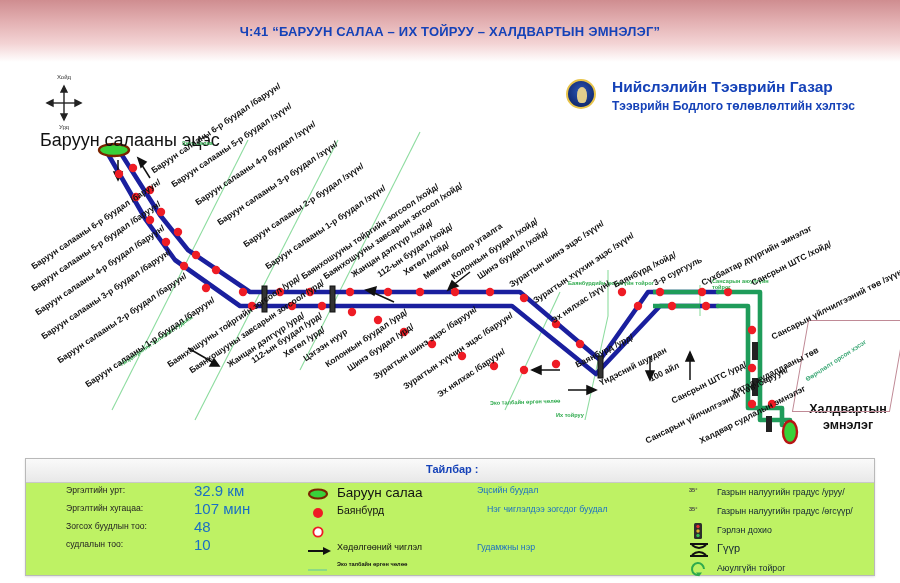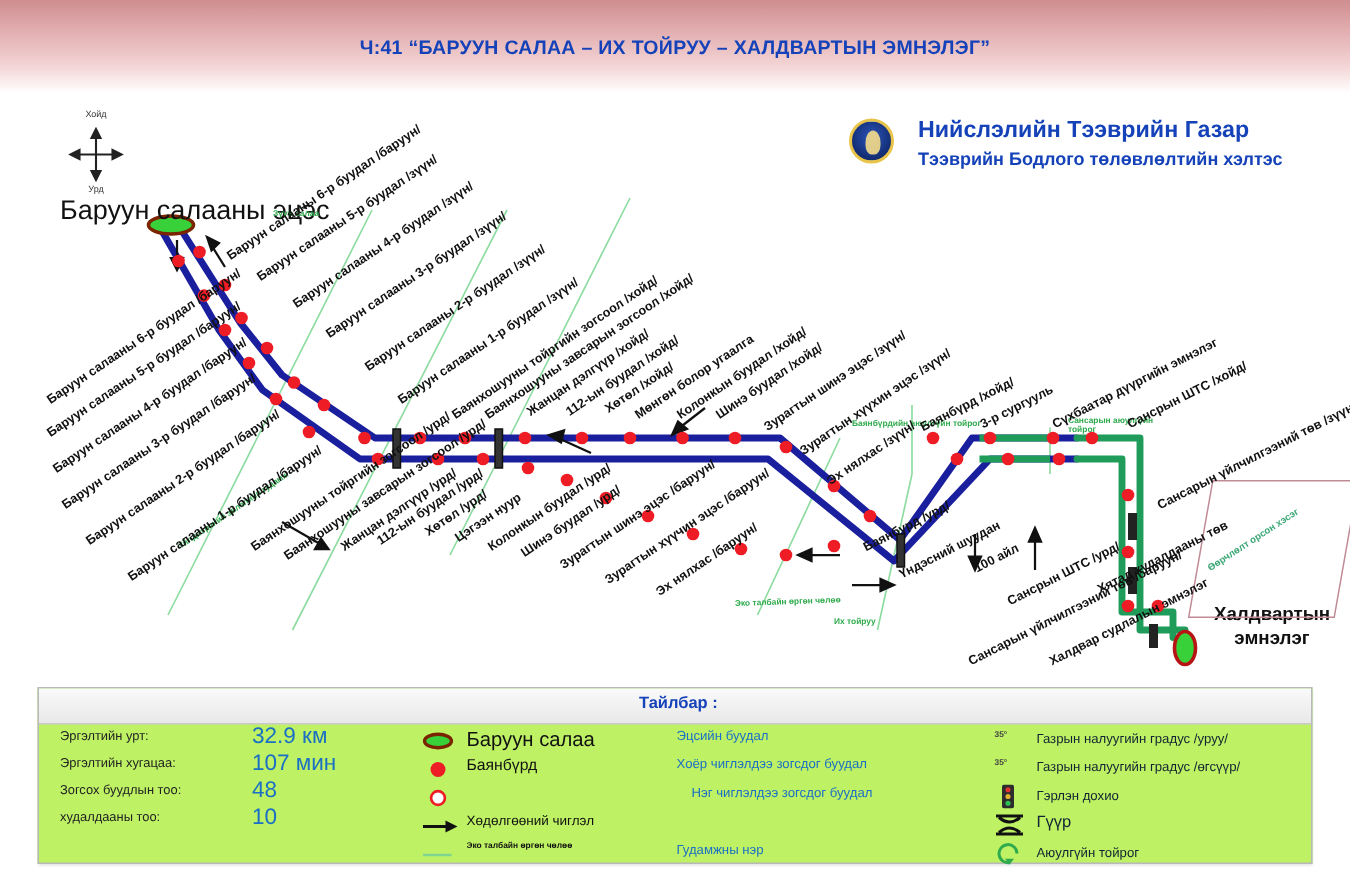--- a/index.html
+++ b/index.html
@@ -66,21 +66,21 @@
     border:1px solid #b9b9b9;background:#bef264;box-sizing:border-box;
     box-shadow:0 1px 2px rgba(0,0,0,.12);
   }
   .legend-head{
     position:absolute;left:0;top:0;width:848px;height:23px;
     background:linear-gradient(to bottom,#fafafa,#e8e8e8);
     border-bottom:1px solid #c9c9c9;
   }
   .legend-head .t{position:absolute;left:400px;top:4px;font-size:11px;font-weight:bold;color:#1542b8;}
 
-  .lg-col{position:absolute;top:26px;}
+  .lg-col{position:absolute;top:26px;margin-left:26px;}
   .lg-stats{left:14px;width:225px;}
   .lg-stats .row{position:relative;height:18px;font-size:8.6px;color:#222;}
   .lg-stats .k{position:absolute;left:0;top:0;white-space:nowrap;}
   .lg-stats .v{position:absolute;left:128px;top:-3px;font-size:15px;font-weight:normal;color:#1b6fc4;white-space:nowrap;}
 
   .lg-sym{left:255px;width:170px;}
   .lg-sym .row{position:relative;height:19px;}
   .lg-sym .ic{position:absolute;left:0;top:2px;width:22px;height:14px;}
   .lg-sym .tx{position:absolute;left:30px;top:0px;white-space:nowrap;}
   .lg-sym .big{font-size:13.5px;color:#111;}
@@ -316,21 +316,21 @@
       </div>
       <div class="row">
         <span class="k">Эргэлтийн хугацаа:</span>
         <span class="v">107 мин</span>
       </div>
       <div class="row">
         <span class="k">Зогсох буудлын тоо:</span>
         <span class="v">48</span>
       </div>
       <div class="row">
-        <span class="k">худалдааны тоо:</span>
+        <span class="k">судлалын тоо:</span>
         <span class="v">10</span>
       </div>
     </div>
 
     <div class="lg-col lg-sym">
       <div class="row">
         <span class="ic">
           <svg width="22" height="14">
               <ellipse cx="11" cy="7" rx="9" ry="4.5" fill="#39d13a" stroke="#7a2400" stroke-width="2.2"></ellipse>
             </svg>
@@ -367,21 +367,20 @@
           <svg width="22" height="14">
               <line x1="1" y1="7" x2="20" y2="7" stroke="#7fd48f" stroke-width="1.6"></line>
             </svg>
         </span>
         <span class="tx tiny">Эко талбайн өргөн чөлөө</span>
       </div>
     </div>
 
     <div class="lg-col lg-mid">
       <div class="row">Эцсийн буудал</div>
-      <div class="row">Хоёр чиглэлдээ зогсдог буудал</div>
       <div class="row r-ind">Нэг чиглэлдээ зогсдог буудал</div>
       <div class="row" style="height:19px;"></div>
       <div class="row">Гудамжны нэр</div>
     </div>
 
     <div class="lg-col lg-right">
       <div class="row">
         <span class="ic">
           <span class="deg">35°</span>
         </span>

